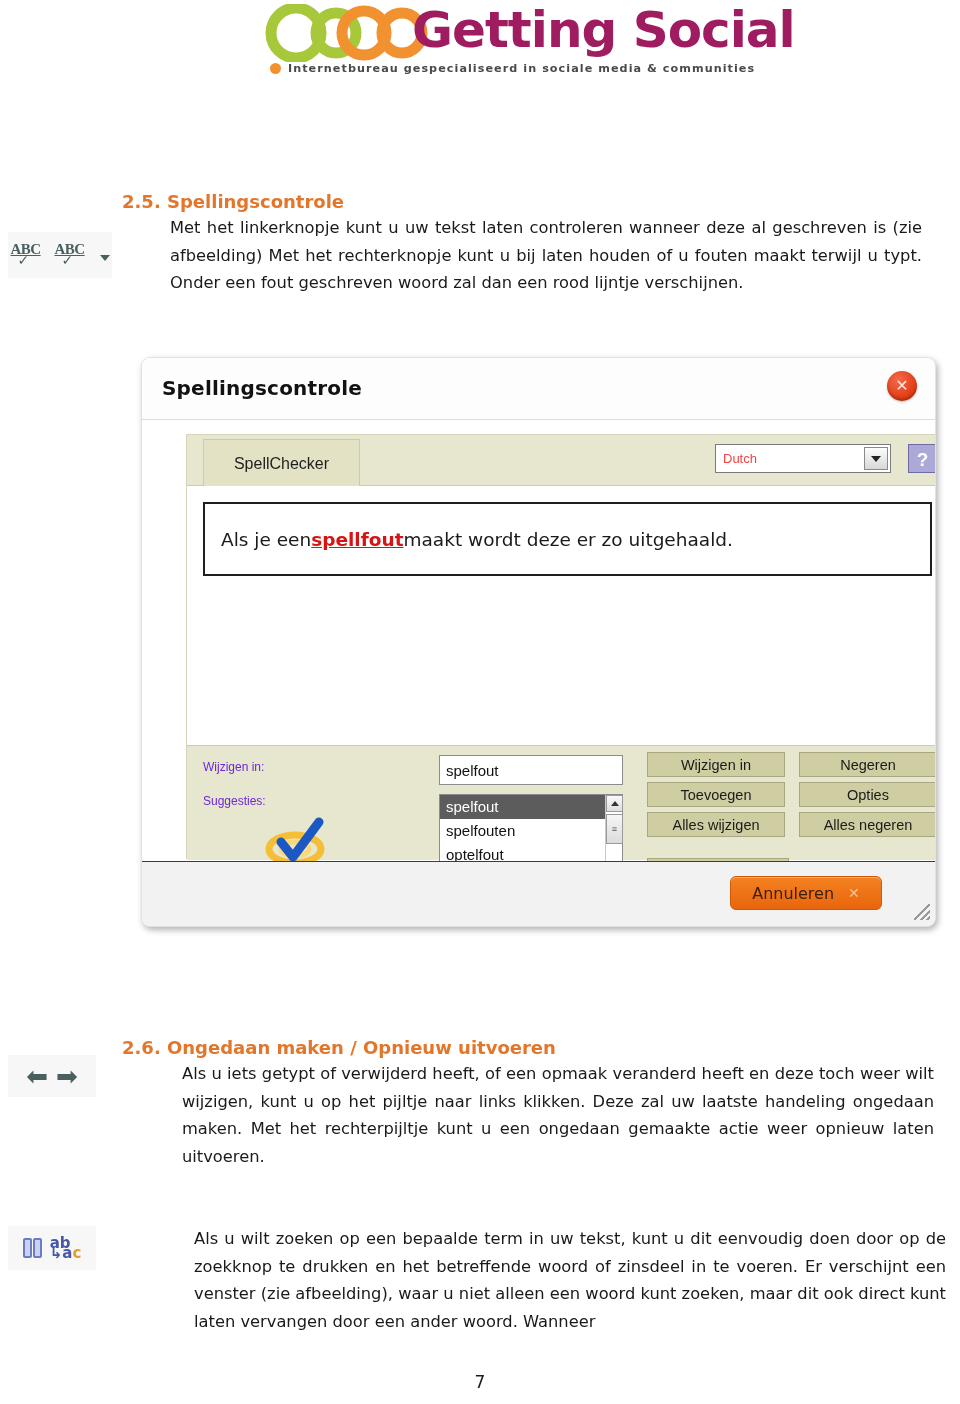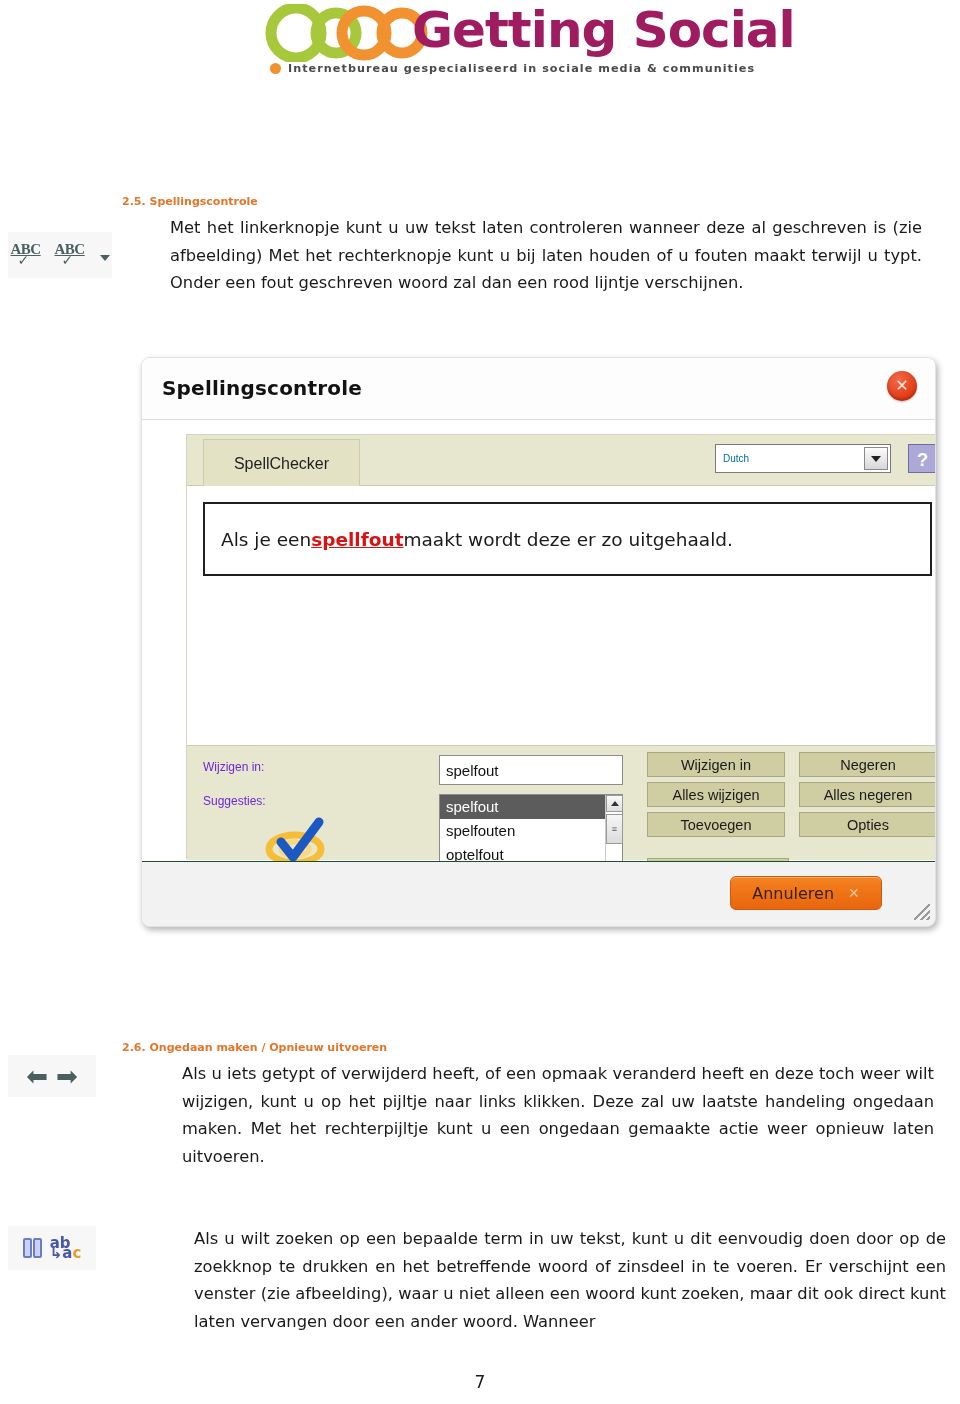--- a/index.html
+++ b/index.html
@@ -61,21 +61,21 @@
   .binoc-tube { width:9px; height:20px; border:2px solid #6C7BC4; background:#C9D2F0; border-radius:2px; }
   .abac { font-family:"DejaVu Sans",sans-serif; font-size:15px; font-weight:700; line-height:10px; }
   .abac .r1 { color:#4657A8; }
   .abac .r2 { color:#4657A8; }
   .abac .r2 i { color:#E59D2B; font-style:normal; }
 
   
   .section { position:absolute; }
   .sec-head {
     font-family:"DejaVu Sans", sans-serif;
-    font-size:11px; font-weight:700;
+    font-size:18px; font-weight:700;
     color:#E2762A; line-height:24px; white-space:nowrap;
   }
   .sec-body {
     font-family:"DejaVu Sans", sans-serif;
     font-size:16.3px; color:#1A1A1A;
     line-height:27.5px; text-align:justify;
     text-justify:inter-word;
   }
   #sec25 { left:122px; top:190px; width:800px; }
   #sec25 .sec-body { margin-left:48px; width:752px; }
@@ -137,21 +137,21 @@
   #sc-lang {
     position:absolute; right:57px; top:9px;
     width:176px; height:29px;
     background:#FFFFFF; border:1px solid #7A7A7A;
     display:flex; align-items:center;
     cursor:pointer;
   }
   #sc-lang-val {
     flex:1; padding-left:7px;
     font-family:"Liberation Sans", sans-serif;
-    font-size:10px; color:#0369a1;
+    font-size:13px; color:#ef4444;
   }
   #sc-lang-btn {
     width:24px; height:23px; margin-right:2px;
     background:linear-gradient(#FCFCFC,#D8D8D8);
     border:1px solid #8A8A8A;
     display:flex; align-items:center; justify-content:center;
   }
   #sc-lang-btn .tri {
     width:0;height:0;border-left:5px solid transparent;border-right:5px solid transparent;
     border-top:6px solid #222;
@@ -388,26 +388,26 @@
           <div id="wsc-poweredby">Powered By</div>
           <div id="wsc-name">WebSpellChecker.net</div>
         </div>
 
         <div id="sc-btns">
           <div class="sc-btnrow">
             <div class="sc-btn">Wijzigen in</div>
             <div class="sc-btn">Negeren</div>
           </div>
           <div class="sc-btnrow">
+            <div class="sc-btn">Toevoegen</div>
+            <div class="sc-btn">Opties</div>
+          </div>
+          <div class="sc-btnrow">
             <div class="sc-btn">Alles wijzigen</div>
             <div class="sc-btn">Alles negeren</div>
-          </div>
-          <div class="sc-btnrow">
-            <div class="sc-btn">Toevoegen</div>
-            <div class="sc-btn">Opties</div>
           </div>
           <div class="sc-btnrow">
             <div class="sc-btn confirm">Bevestigen</div>
           </div>
         </div>
       </div>
 
     </div>
   </div>
 

